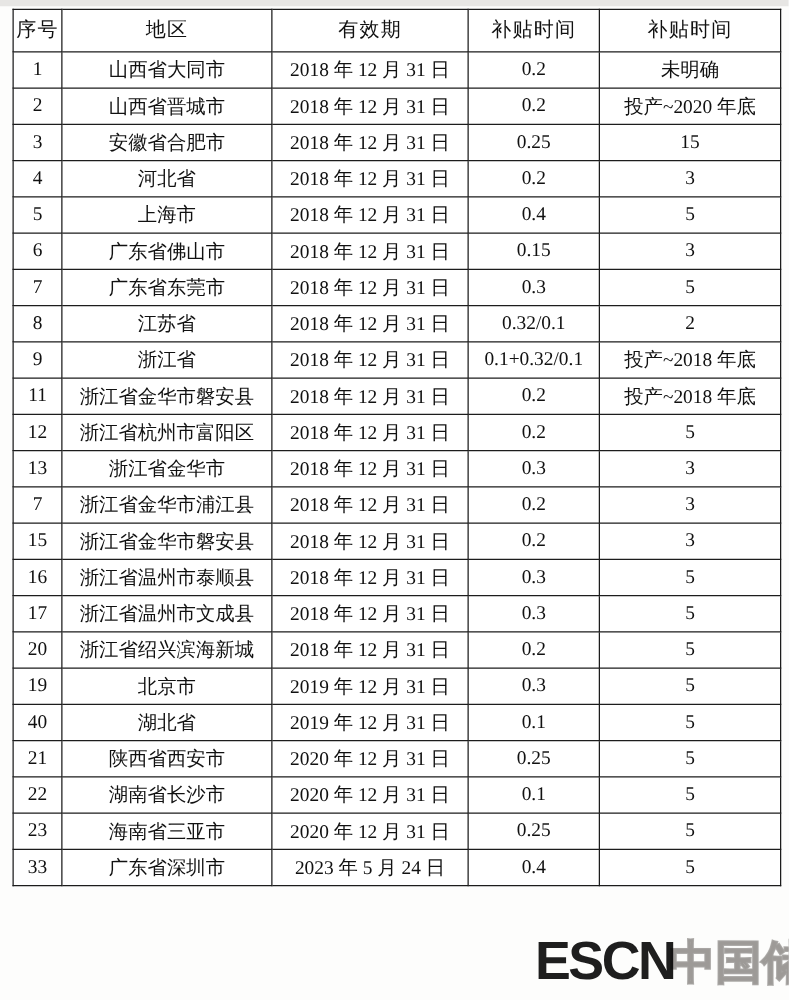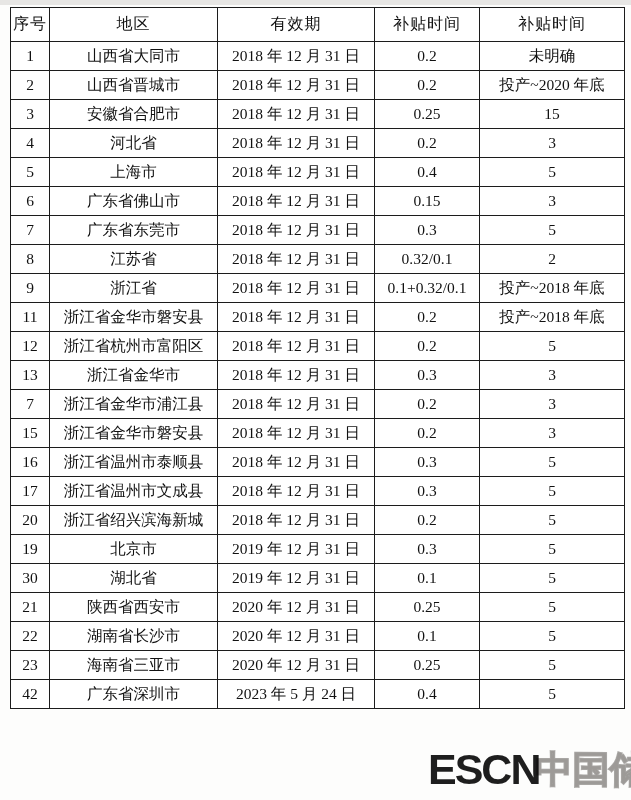--- a/index.html
+++ b/index.html
@@ -235,21 +235,21 @@
 
       <tr>
         <td>19</td>
         <td>北京市</td>
         <td>2019 年 12 月 31 日</td>
         <td>0.3</td>
         <td>5</td>
       </tr>
 
       <tr>
-        <td>30</td>
+        <td>40</td>
         <td>湖北省</td>
         <td>2019 年 12 月 31 日</td>
         <td>0.1</td>
         <td>5</td>
       </tr>
 
       <tr>
         <td>21</td>
         <td>陕西省西安市</td>
         <td>2020 年 12 月 31 日</td>
@@ -267,21 +267,21 @@
 
       <tr>
         <td>23</td>
         <td>海南省三亚市</td>
         <td>2020 年 12 月 31 日</td>
         <td>0.25</td>
         <td>5</td>
       </tr>
 
       <tr>
-        <td>42</td>
+        <td>33</td>
         <td>广东省深圳市</td>
         <td>2023 年 5 月 24 日</td>
         <td>0.4</td>
         <td>5</td>
       </tr>
 
     </tbody>
 </table>
 
 <div class="watermark">

